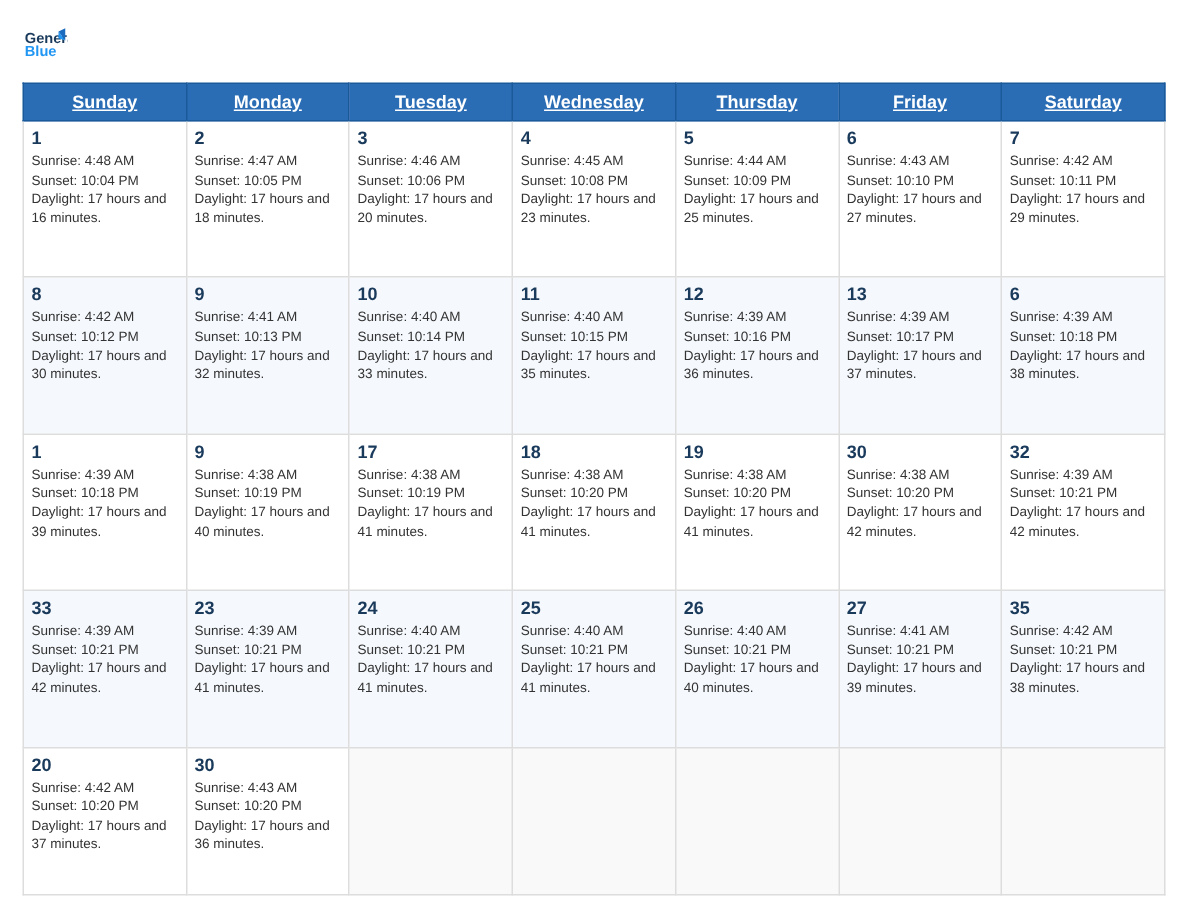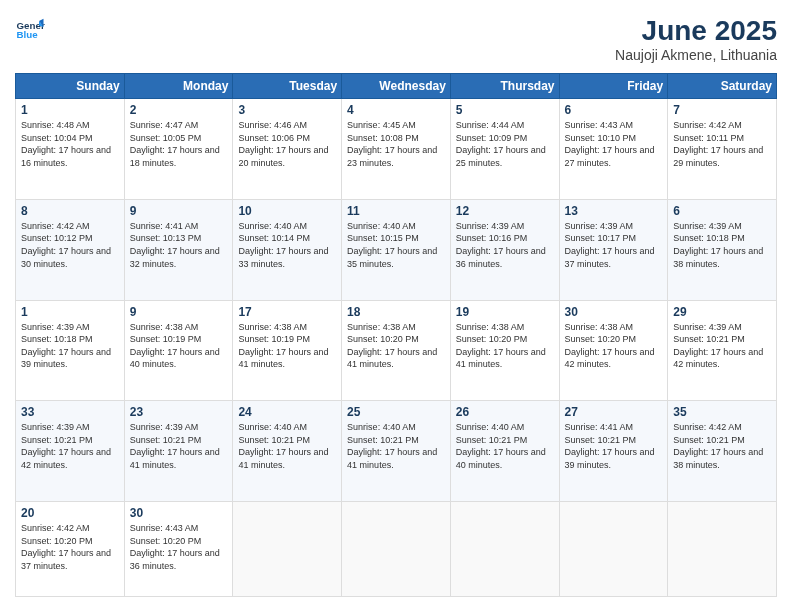--- a/index.html
+++ b/index.html
@@ -50,22 +50,23 @@
       border-collapse: collapse;
       width: 100%;
       table-layout: fixed;
     }
     .calendar th {
       background: #2a6db5;
       color: #fff;
       font-size: 12px;
       font-weight: bold;
       padding: 5px 4px;
-      text-align: right;
+      text-align: center;
       border: 1px solid #1a5a9a;
+      text-decoration: underline;
     }
     .calendar td {
       vertical-align: top;
       padding: 4px 5px;
       border: 1px solid #ddd;
       font-size: 9.5px;
       color: #333;
       height: 80px;
       background: #fff;
     }
@@ -96,24 +97,20 @@
 
 <div class="page">
   <div class="header">
     <div class="logo">
       <svg class="logo-icon" viewBox="0 0 40 40">
         <text x="2" y="18" font-size="13" font-weight="bold" fill="#1a3a5c">General</text>
         <text x="2" y="30" font-size="13" font-weight="bold" fill="#2196f3">Blue</text>
         <polygon points="32,8 38,16 32,14" fill="#2196f3"></polygon>
         <polygon points="32,8 38,5 38,16" fill="#1a6bc0"></polygon>
       </svg>
-    </div>
-    <div class="title-block">
-      <div class="main-title">June 2025</div>
-      <div class="subtitle">Naujoji Akmene, Lithuania</div>
     </div>
   </div>
 
   <table class="calendar">
     <thead>
       <tr>
         <th>Sunday</th>
         <th>Monday</th>
         <th>Tuesday</th>
         <th>Wednesday</th>
@@ -202,21 +199,21 @@
       </td>
           <td>
         <span class="day-number">19</span>
         <span class="day-info">Sunrise: 4:38 AM<br>Sunset: 10:20 PM<br>Daylight: 17 hours and 41 minutes.</span>
       </td>
           <td>
         <span class="day-number">30</span>
         <span class="day-info">Sunrise: 4:38 AM<br>Sunset: 10:20 PM<br>Daylight: 17 hours and 42 minutes.</span>
       </td>
           <td>
-        <span class="day-number">29</span>
+        <span class="day-number">32</span>
         <span class="day-info">Sunrise: 4:39 AM<br>Sunset: 10:21 PM<br>Daylight: 17 hours and 42 minutes.</span>
       </td>
         </tr>
         <tr>
           <td>
         <span class="day-number">33</span>
         <span class="day-info">Sunrise: 4:39 AM<br>Sunset: 10:21 PM<br>Daylight: 17 hours and 42 minutes.</span>
       </td>
           <td>
         <span class="day-number">23</span>

